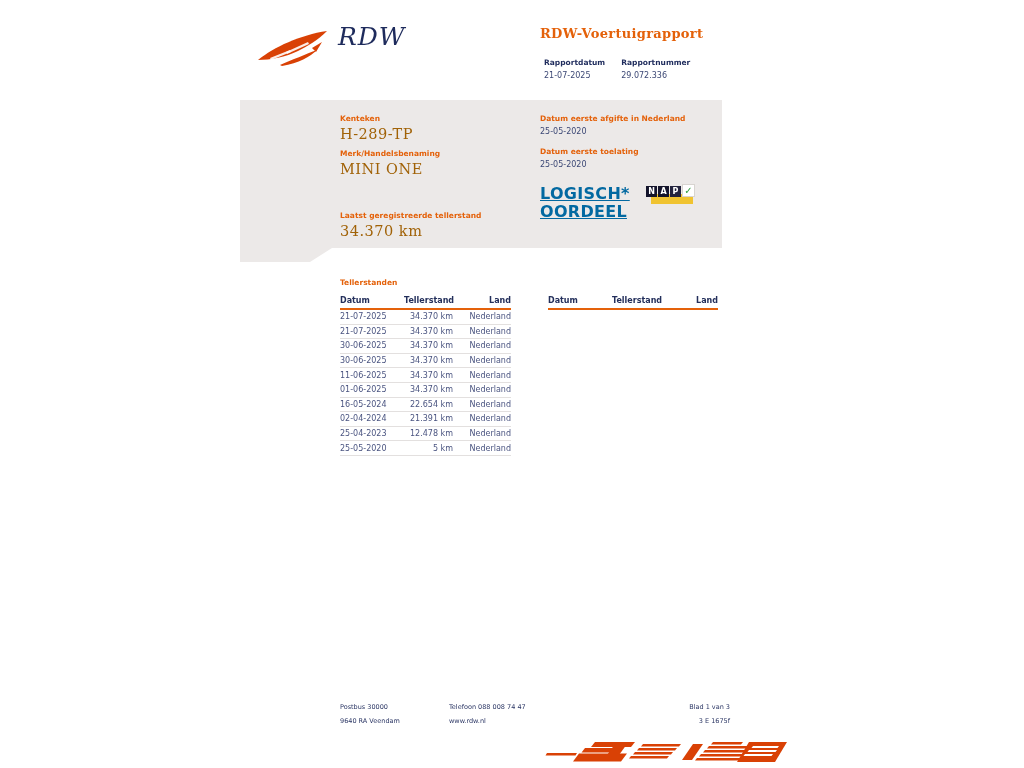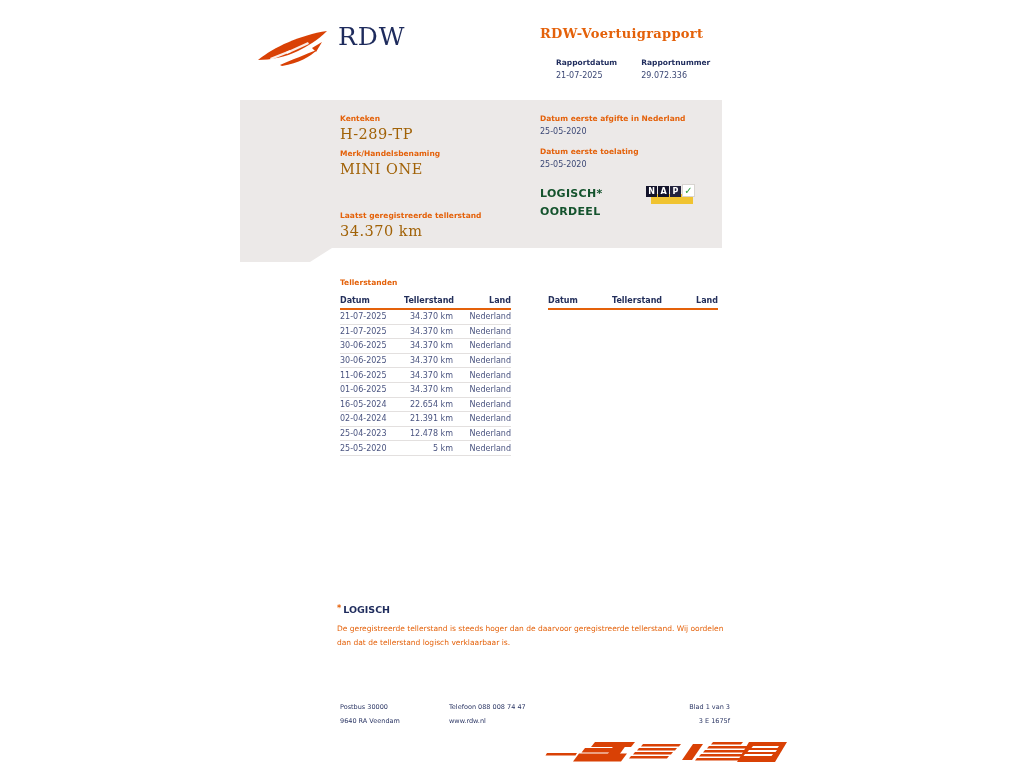--- a/index.html
+++ b/index.html
@@ -13,28 +13,28 @@
     font-family: "DejaVu Sans", sans-serif;
     color: #1E2B5C;
   }
 
   
   .logo-wrap { position: absolute; left: 256px; top: 22px; width: 150px; height: 50px; }
   .logo-wing { position: absolute; left: 0; top: 6px; width: 74px; height: 42px; }
   .logo-text {
     position: absolute; left: 82px; top: 0;
     font-family: "DejaVu Serif", serif;
-    font-size: 25px; letter-spacing: 1px; color: #1E2B5C;
+    font-size: 25px; letter-spacing: 1px; color: #1E2B5C; font-style: italic;
   }
   .report-head { position: absolute; left: 540px; top: 26px; width: 260px; }
   .report-title {
     font-family: "DejaVu Serif", serif;
     font-size: 13px; font-weight: bold; color: #E4610A; letter-spacing: .3px;
   }
-  .report-meta { position: absolute; left: 16px; top: 32px; display: flex; gap: 24px; }
+  .report-meta { position: absolute; left: 4px; top: 32px; display: flex; gap: 16px; }
   .meta-label { font-size: 7.5px; font-weight: bold; color: #1E2B5C; }
   .meta-value { font-size: 8px; color: #3C4875; margin-top: 4px; }
 
   
   .vehicle-panel {
     position: absolute; left: 240px; top: 100px;
     width: 482px; height: 162px;
     background: #ECE9E8;
     clip-path: polygon(0 0, 482px 0, 482px 148px, 92px 148px, 70px 162px, 0 162px);
   }
@@ -44,21 +44,21 @@
     font-size: 14.5px; color: #a16207; letter-spacing: .5px; margin-top: 3px;
   }
   .small-value { font-size: 8px; color: #3C4875; margin-top: 4px; }
   .vp-kenteken    { position: absolute; left: 100px; top: 14px; }
   .vp-merk        { position: absolute; left: 100px; top: 49px; }
   .vp-teller      { position: absolute; left: 100px; top: 111px; }
   .vp-afgifte     { position: absolute; left: 300px; top: 14px; }
   .vp-toelating   { position: absolute; left: 300px; top: 47px; }
   .vp-oordeel     {
     position: absolute; left: 300px; top: 85px;
-    font-size: 11px; font-weight: bold; color: #14532d; line-height: 18px; letter-spacing: .3px;
+    font-size: 16px; font-weight: bold; color: #0369a1; line-height: 18px; letter-spacing: .3px; text-decoration: underline;
   }
   
   .nap { position: absolute; left: 406px; top: 84px; width: 52px; height: 26px; }
   .nap-yellow { position: absolute; left: 5px; top: 10px; width: 42px; height: 10px; background: #F0C330; }
   .nap-letter {
     position: absolute; top: 2px; width: 11px; height: 11px;
     background: #14142B; color: #ffffff;
     font-size: 8px; font-weight: bold; text-align: center; line-height: 11px;
   }
   .nap-n { left: 0; } .nap-a { left: 12px; } .nap-p { left: 24px; background:#23233d; }
@@ -239,26 +239,20 @@
   </div>
 
   <div class="odo-table odo-right">
     <div class="odo-header">
       <span>Datum</span>
       <span>Tellerstand</span>
       <span>Land</span>
     </div>
   </div>
 
-  <div class="footnote">
-    <div class="footnote-head">
-      <span class="ast">*</span><span>LOGISCH</span>
-    </div>
-    <div class="footnote-text">De geregistreerde tellerstand is steeds hoger dan de daarvoor geregistreerde tellerstand. Wij oordelen dan dat de tellerstand logisch verklaarbaar is.</div>
-  </div>
 
   <div class="footer">
     <div class="col c1">
       <div>Postbus 30000</div>
       <div>9640 RA Veendam</div>
     </div>
     <div class="col c2">
       <div>Telefoon 088 008 74 47</div>
       <div>www.rdw.nl</div>
     </div>

